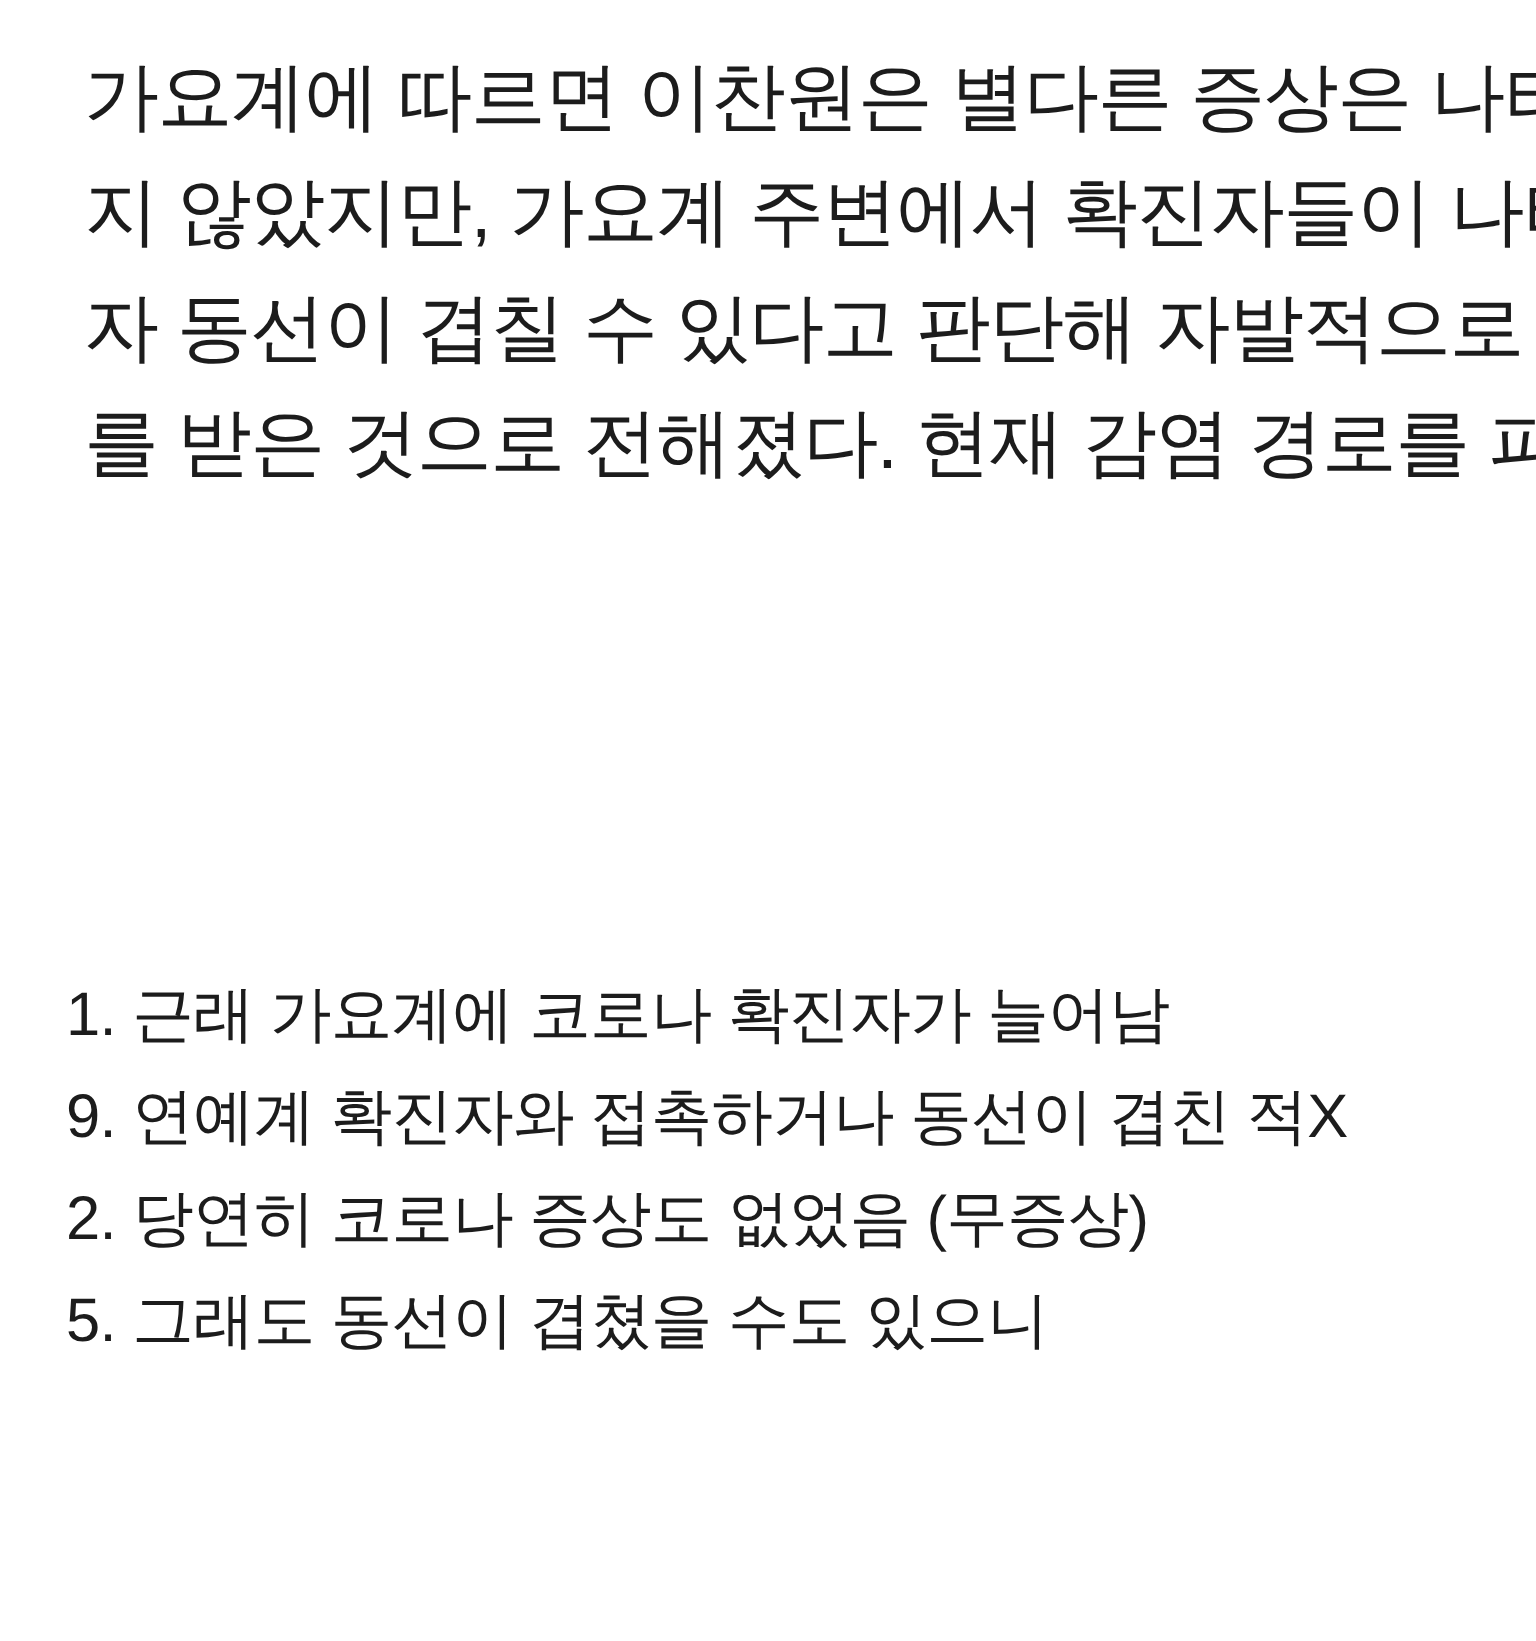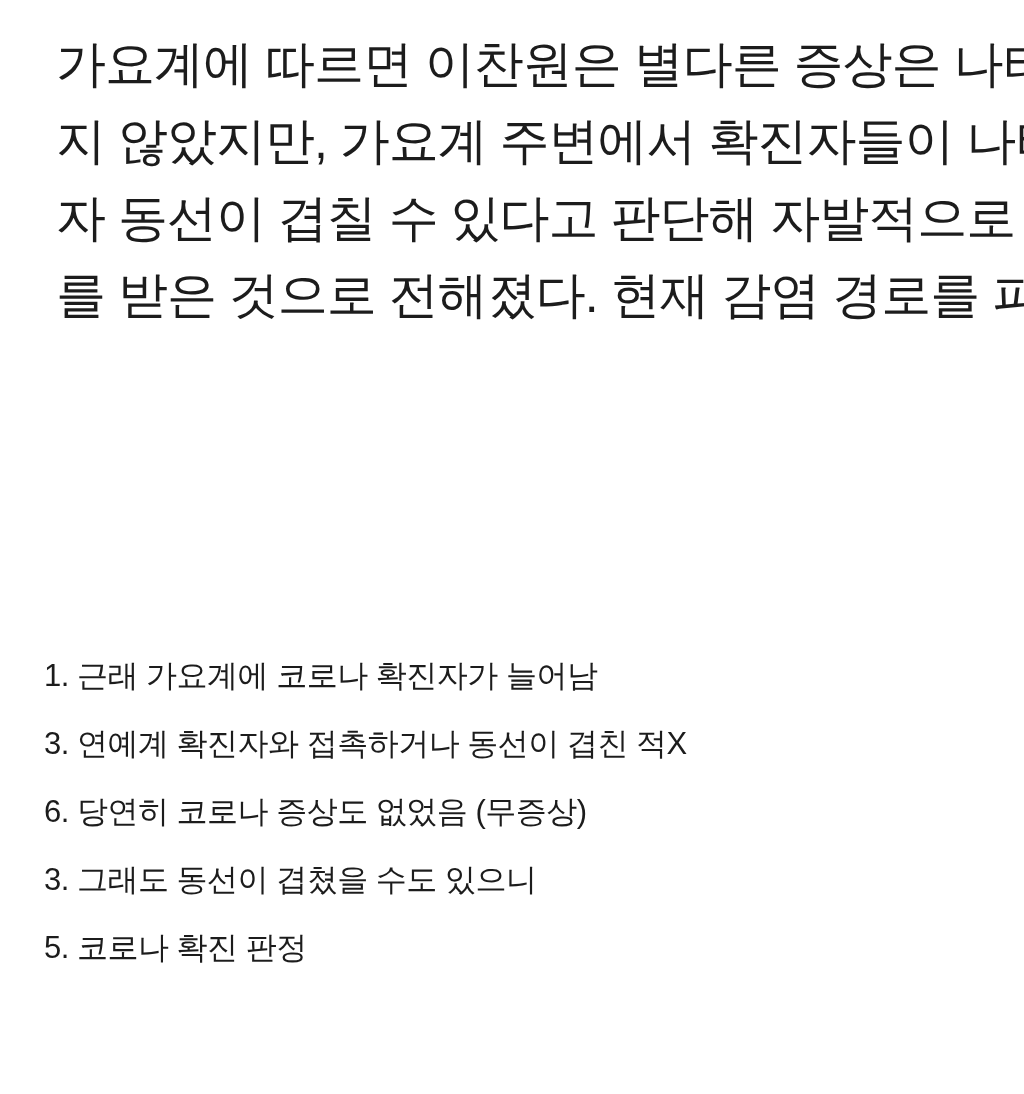--- a/index.html
+++ b/index.html
@@ -25,21 +25,21 @@
     line-height: 77px;
     font-weight: 400;
     letter-spacing: -1px;
     white-space: nowrap;
   }
   .summary {
     position: absolute;
     left: 44px;
     top: 642px;
     right: 20px;
-    font-size: 31px;
+    font-size: 41px;
     line-height: 68px;
     font-weight: 400;
     letter-spacing: -0.5px;
     white-space: nowrap;
   }
   .text-line {
     display: block;
   }
 </style>
 </head>
@@ -49,19 +49,18 @@
 
   <div class="paragraph">
     <span class="text-line">가요계에 따르면 이찬원은 별다른 증상은 나타나</span>
     <span class="text-line">지 않았지만, 가요계 주변에서 확진자들이 나타나</span>
     <span class="text-line">자 동선이 겹칠 수 있다고 판단해 자발적으로 검사</span>
     <span class="text-line">를 받은 것으로 전해졌다. 현재 감염 경로를 파악</span>
   </div>
 
   <div class="summary">
     <span class="text-line">1. 근래 가요계에 코로나 확진자가 늘어남</span>
-    <span class="text-line">3. 연예계 확진자와 접촉하거나 동선이 겹친 적X</span>
-    <span class="text-line">6. 당연히 코로나 증상도 없었음 (무증상)</span>
-    <span class="text-line">3. 그래도 동선이 겹쳤을 수도 있으니</span>
-    <span class="text-line">5. 코로나 확진 판정</span>
+    <span class="text-line">9. 연예계 확진자와 접촉하거나 동선이 겹친 적X</span>
+    <span class="text-line">2. 당연히 코로나 증상도 없었음 (무증상)</span>
+    <span class="text-line">5. 그래도 동선이 겹쳤을 수도 있으니</span>
   </div>
 
 </div>
 
 </body></html>

